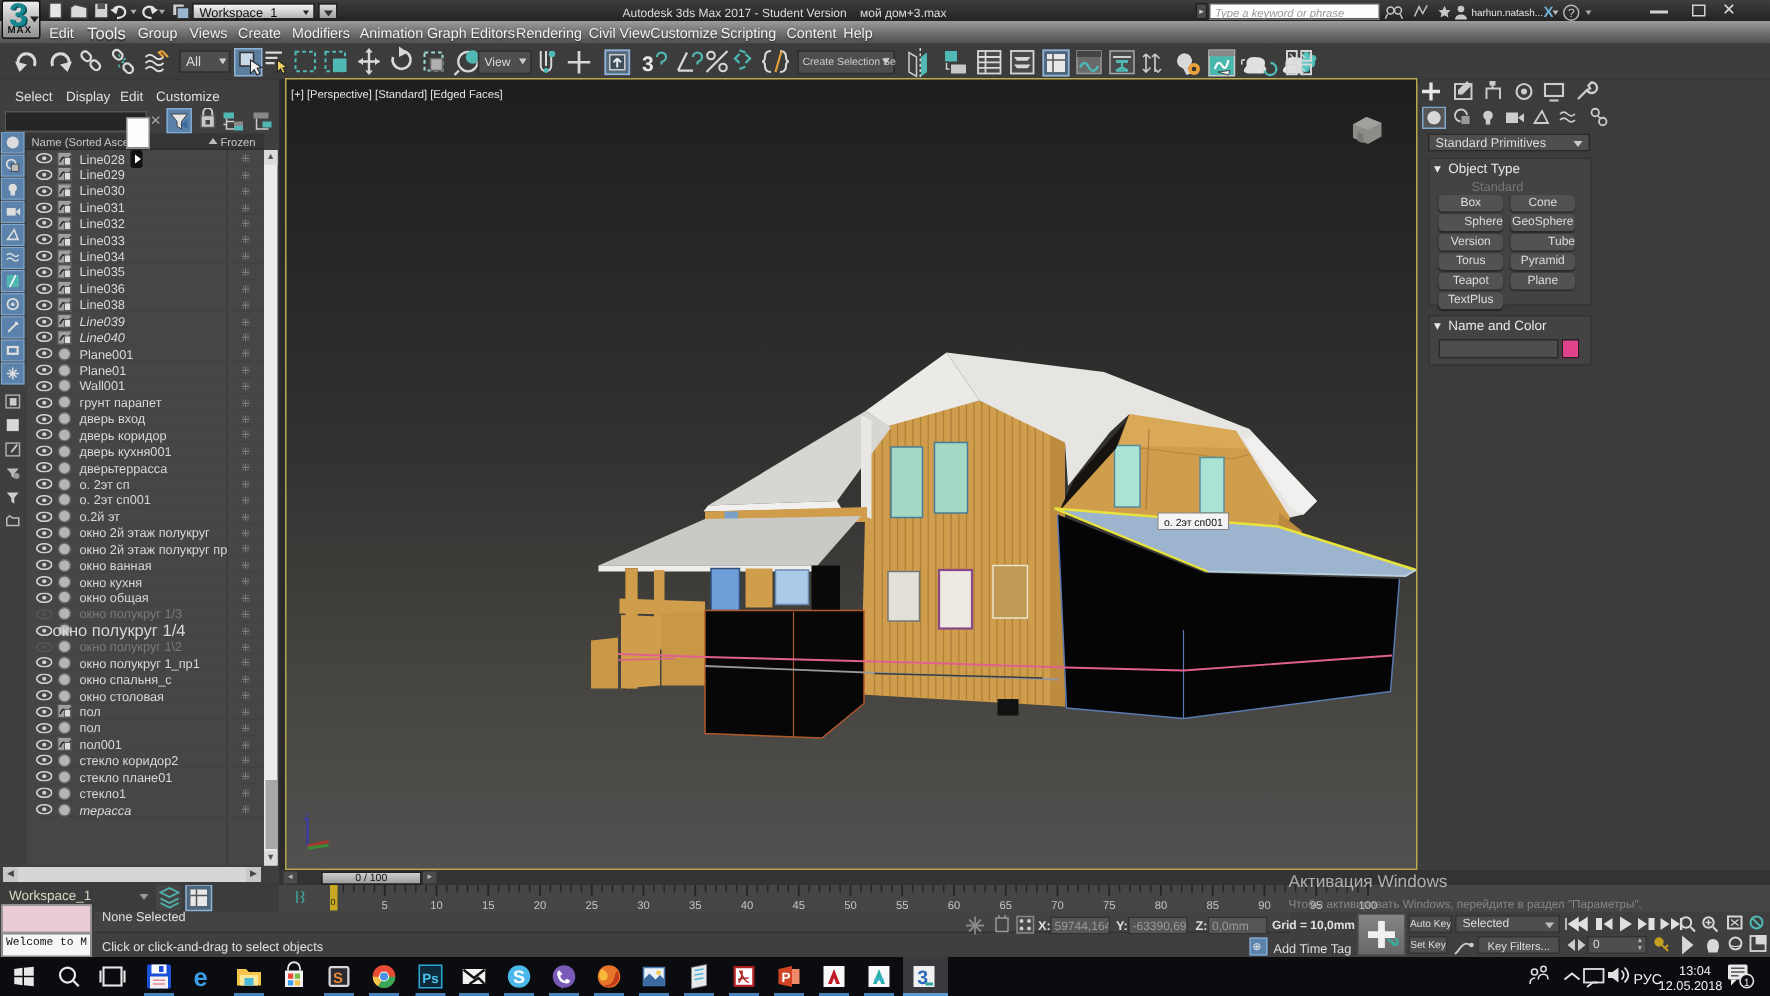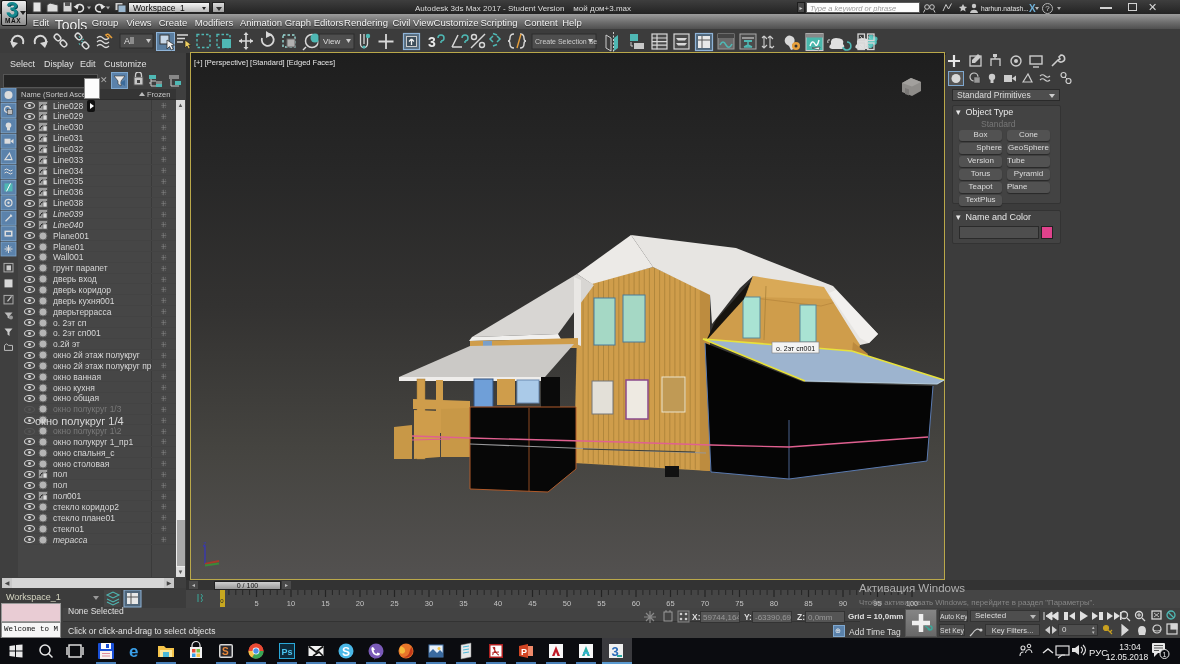--- a/index.html
+++ b/index.html
@@ -3,21 +3,21 @@
 *{margin:0;padding:0;box-sizing:border-box}
 html,body{width:1180px;height:664px;overflow:hidden;background:#3a3a3a;font-family:"Liberation Sans",sans-serif}
 .abs{position:absolute}
 #root{position:relative;width:1180px;height:664px}
 </style></head><body>
 <div id="root">
 
 <div class="abs" style="left:0;top:0;width:1180px;height:14px;background:linear-gradient(#3e3e3e,#232323)"></div>
 <div class="abs" style="left:0;top:14px;width:1180px;height:15px;background:linear-gradient(#9c9c9c,#6e6e6e 55%,#4f4f4f)"></div>
 <div class="abs" style="left:41px;top:16.5px;transform:translateX(-50%);white-space:nowrap;color:#f2f2f2;font-size:9.5px;text-shadow:0 1px 1px rgba(0,0,0,.6)">Edit</div>
-<div class="abs" style="left:71px;top:16.5px;transform:translateX(-50%);white-space:nowrap;color:#f2f2f2;font-size:14px;text-shadow:0 1px 1px rgba(0,0,0,.6)">Tools</div>
+<div class="abs" style="left:71px;top:16.5px;transform:translateX(-50%);white-space:nowrap;color:#f2f2f2;font-size:11px;text-shadow:0 1px 1px rgba(0,0,0,.6)">Tools</div>
 <div class="abs" style="left:105px;top:16.5px;transform:translateX(-50%);white-space:nowrap;color:#f2f2f2;font-size:9.5px;text-shadow:0 1px 1px rgba(0,0,0,.6)">Group</div>
 <div class="abs" style="left:139px;top:16.5px;transform:translateX(-50%);white-space:nowrap;color:#f2f2f2;font-size:9.5px;text-shadow:0 1px 1px rgba(0,0,0,.6)">Views</div>
 <div class="abs" style="left:173px;top:16.5px;transform:translateX(-50%);white-space:nowrap;color:#f2f2f2;font-size:9.5px;text-shadow:0 1px 1px rgba(0,0,0,.6)">Create</div>
 <div class="abs" style="left:214px;top:16.5px;transform:translateX(-50%);white-space:nowrap;color:#f2f2f2;font-size:9.5px;text-shadow:0 1px 1px rgba(0,0,0,.6)">Modifiers</div>
 <div class="abs" style="left:261px;top:16.5px;transform:translateX(-50%);white-space:nowrap;color:#f2f2f2;font-size:9.5px;text-shadow:0 1px 1px rgba(0,0,0,.6)">Animation</div>
 <div class="abs" style="left:314px;top:16.5px;transform:translateX(-50%);white-space:nowrap;color:#f2f2f2;font-size:9.5px;text-shadow:0 1px 1px rgba(0,0,0,.6)">Graph Editors</div>
 <div class="abs" style="left:366px;top:16.5px;transform:translateX(-50%);white-space:nowrap;color:#f2f2f2;font-size:9.5px;text-shadow:0 1px 1px rgba(0,0,0,.6)">Rendering</div>
 <div class="abs" style="left:413px;top:16.5px;transform:translateX(-50%);white-space:nowrap;color:#f2f2f2;font-size:9.5px;text-shadow:0 1px 1px rgba(0,0,0,.6)">Civil View</div>
 <div class="abs" style="left:456px;top:16.5px;transform:translateX(-50%);white-space:nowrap;color:#f2f2f2;font-size:9.5px;text-shadow:0 1px 1px rgba(0,0,0,.6)">Customize</div>
 <div class="abs" style="left:499px;top:16.5px;transform:translateX(-50%);white-space:nowrap;color:#f2f2f2;font-size:9.5px;text-shadow:0 1px 1px rgba(0,0,0,.6)">Scripting</div>
@@ -954,25 +954,25 @@
 </svg>
 <div class="abs" style="left:952px;top:89px;width:108px;height:12px;background:#4e4e4e;border:1px solid #2a2a2a;color:#ddd;font-size:8.5px;padding:0 0 0 4px">Standard Primitives<div class="abs" style="right:4px;top:4px;width:0;height:0;border-left:3px solid transparent;border-right:3px solid transparent;border-top:4px solid #ccc"></div></div>
 <div class="abs" style="left:952px;top:105px;width:109px;height:99px;background:#434343;border:1px solid #333;border-radius:2px"></div>
 <div class="abs" style="left:956px;top:107px;color:#e8e8e8;font-size:9px;font-weight:normal">▾&nbsp; Object Type</div>
 <div class="abs" style="left:981px;top:119px;color:#777;font-size:8.5px">Standard</div>
 <div class="abs" style="left:959px;top:130px;width:43px;height:10.5px;background:#525252;border-radius:3px;color:#ddd;font-size:8px;text-align:center;line-height:10.5px;box-shadow:0 1px 1px rgba(0,0,0,.4)">Box</div>
 <div class="abs" style="left:1007px;top:130px;width:43px;height:10.5px;background:#525252;border-radius:3px;color:#ddd;font-size:8px;text-align:center;line-height:10.5px;box-shadow:0 1px 1px rgba(0,0,0,.4)">Cone</div>
 <div class="abs" style="left:959px;top:143px;width:43px;height:10.5px;background:#525252;border-radius:3px;color:#ddd;font-size:8px;text-align:right;line-height:10.5px;box-shadow:0 1px 1px rgba(0,0,0,.4)">Sphere</div>
 <div class="abs" style="left:1007px;top:143px;width:43px;height:10.5px;background:#525252;border-radius:3px;color:#ddd;font-size:8px;text-align:center;line-height:10.5px;box-shadow:0 1px 1px rgba(0,0,0,.4)">GeoSphere</div>
 <div class="abs" style="left:959px;top:156px;width:43px;height:10.5px;background:#525252;border-radius:3px;color:#ddd;font-size:8px;text-align:center;line-height:10.5px;box-shadow:0 1px 1px rgba(0,0,0,.4)">Version</div>
-<div class="abs" style="left:1007px;top:156px;width:43px;height:10.5px;background:#525252;border-radius:3px;color:#ddd;font-size:8px;text-align:left;line-height:10.5px;box-shadow:0 1px 1px rgba(0,0,0,.4)">Tube</div>
+<div class="abs" style="left:1007px;top:156px;width:43px;height:10.5px;background:#525252;border-radius:3px;color:#ddd;font-size:8px;text-align:right;line-height:10.5px;box-shadow:0 1px 1px rgba(0,0,0,.4)">Tube</div>
 <div class="abs" style="left:959px;top:169px;width:43px;height:10.5px;background:#525252;border-radius:3px;color:#ddd;font-size:8px;text-align:center;line-height:10.5px;box-shadow:0 1px 1px rgba(0,0,0,.4)">Torus</div>
 <div class="abs" style="left:1007px;top:169px;width:43px;height:10.5px;background:#525252;border-radius:3px;color:#ddd;font-size:8px;text-align:center;line-height:10.5px;box-shadow:0 1px 1px rgba(0,0,0,.4)">Pyramid</div>
 <div class="abs" style="left:959px;top:182px;width:43px;height:10.5px;background:#525252;border-radius:3px;color:#ddd;font-size:8px;text-align:center;line-height:10.5px;box-shadow:0 1px 1px rgba(0,0,0,.4)">Teapot</div>
-<div class="abs" style="left:1007px;top:182px;width:43px;height:10.5px;background:#525252;border-radius:3px;color:#ddd;font-size:8px;line-height:10.5px;box-shadow:0 1px 1px rgba(0,0,0,.4)">Plane</div>
+<div class="abs" style="left:1007px;top:182px;width:43px;height:10.5px;background:#525252;border-radius:3px;color:#ddd;font-size:8px;text-align:center;line-height:10.5px;box-shadow:0 1px 1px rgba(0,0,0,.4)">Plane</div>
 <div class="abs" style="left:959px;top:195px;width:43px;height:10.5px;background:#525252;border-radius:3px;color:#ddd;font-size:8px;text-align:center;line-height:10.5px;box-shadow:0 1px 1px rgba(0,0,0,.4)">TextPlus</div>
 <div class="abs" style="left:952px;top:210px;width:109px;height:34px;background:#434343;border:1px solid #333;border-radius:2px"></div>
 <div class="abs" style="left:956px;top:212px;color:#e8e8e8;font-size:9px;font-weight:normal">▾&nbsp; Name and Color</div>
 <div class="abs" style="left:959px;top:226px;width:80px;height:13px;background:#4e4e4e;border:1px solid #2a2a2a"></div>
 <div class="abs" style="left:1041px;top:226px;width:12px;height:13px;background:#e0428c;border:1px solid #222"></div>
 <div class="abs" style="left:186px;top:580px;width:994px;height:10px;background:#333"></div>
 <div class="abs" style="left:189px;top:581px;width:9px;height:8px;background:#4a4a4a;color:#bbb;font-size:6px;text-align:center;line-height:8px">◂</div>
 <div class="abs" style="left:214px;top:580.5px;width:67px;height:9px;background:linear-gradient(#cfcfcf,#9a9a9a);border:1px solid #222;color:#111;font-size:7px;text-align:center;line-height:8px">0 / 100</div>
 <div class="abs" style="left:282px;top:581px;width:9px;height:8px;background:#4a4a4a;color:#bbb;font-size:6px;text-align:center;line-height:8px">▸</div>
 <svg class="abs" style="left:186px;top:590px" width="994" height="18" viewBox="0 0 994 18">

